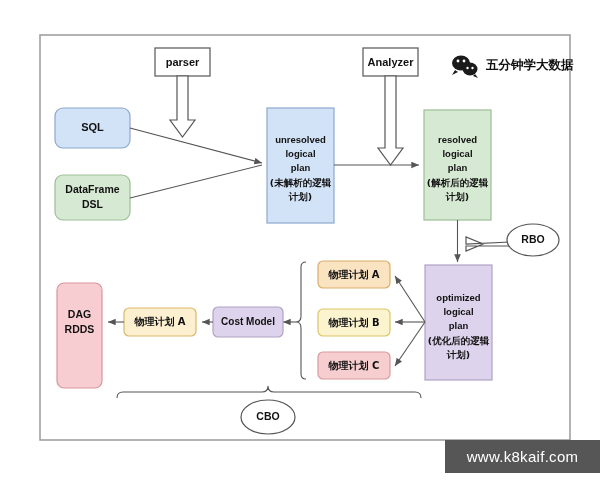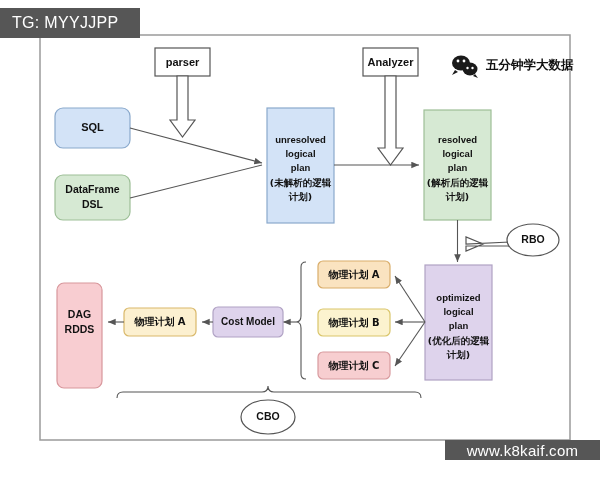--- a/index.html
+++ b/index.html
@@ -39,21 +39,21 @@
     height: 30px;
     font-size: 16px;
     justify-content: flex-start;
     padding-left: 12px;
     box-sizing: border-box;
   }
   #wm-br {
     left: 445px;
     top: 440px;
     width: 155px;
-    height: 20px;
+    height: 33px;
     font-size: 15px;
   }
   .node-label {
     font-weight: bold;
     text-anchor: middle;
     dominant-baseline: middle;
     fill: #111111;
   }
   .cjk {
     font-family: "DejaVu Sans", "Liberation Sans", sans-serif;
@@ -193,16 +193,15 @@
       <circle cx="458" cy="61" r="1.4" fill="#ffffff"></circle>
       <circle cx="464" cy="61" r="1.4" fill="#ffffff"></circle>
       <ellipse cx="470" cy="69" rx="7.5" ry="6.5" fill="#1a1a1a"></ellipse>
       <path d="M475,74 L478,78 L473,76 Z" fill="#1a1a1a"></path>
       <circle cx="467.5" cy="68" r="1.2" fill="#ffffff"></circle>
       <circle cx="472.5" cy="68" r="1.2" fill="#ffffff"></circle>
     </g>
     <text class="cjk" x="486" y="69" font-size="12.5" font-weight="bold" fill="#111111">五分钟学大数据</text>
   </svg>
 
-  <div class="wm" id="wm-tl">TG: MYYJJPP</div>
   <div class="wm" id="wm-br">www.k8kaif.com</div>
 
 </div>
 
 </body></html>

